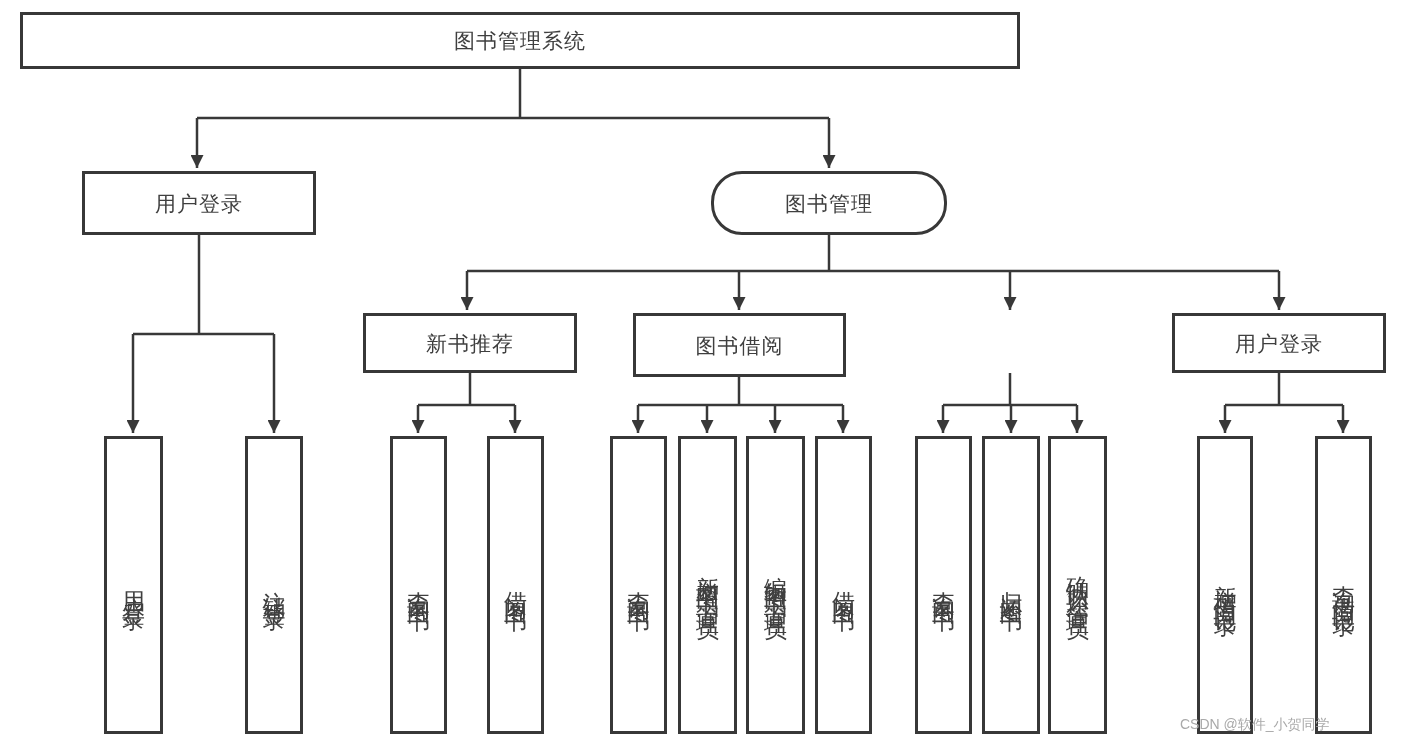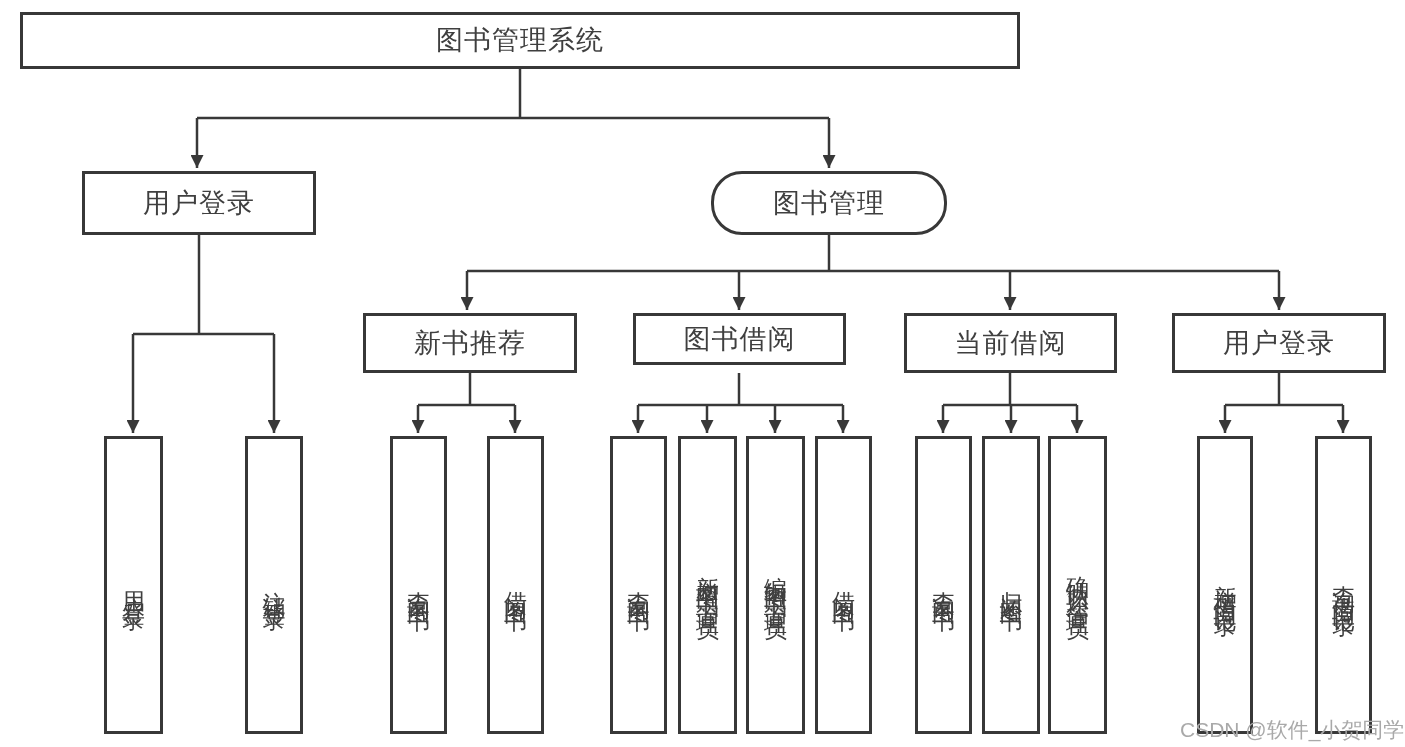--- a/index.html
+++ b/index.html
@@ -15,38 +15,38 @@
     position:absolute;
     box-sizing:border-box;
     background:#ffffff;
     border:3px solid #383838;
     display:flex;
     align-items:center;
     justify-content:center;
     color:#3f3f3f;
   }
   .hbox span{
-    font-size:27px;
+    font-size:21px;
     letter-spacing:1px;
     white-space:nowrap;
     line-height:1;
   }
   .vbox span{
     writing-mode:vertical-rl;
     text-orientation:mixed;
     font-size:23px;
     letter-spacing:6px;
     line-height:1;
     white-space:nowrap;
   }
   .watermark{
     position:absolute;
     left:1180px;
     top:716px;
-    font-size:21px;
+    font-size:14px;
     color:#a9a9a9;
     white-space:nowrap;
     z-index:5;
   }
 </style>
 </head>
 <body>
 
 <div id="canvas">
 
@@ -107,25 +107,22 @@
   <div class="box hbox" style="left:82px;top:171px;width:234px;height:64px;">
     <span>用户登录</span>
   </div>
   <div class="box hbox" style="left:711px;top:171px;width:236px;height:64px;border-radius:31px;">
     <span>图书管理</span>
   </div>
 
   <div class="box hbox" style="left:363px;top:313px;width:214px;height:60px;text-align:center;">
     <span>新书推荐</span>
   </div>
-  <div class="box hbox" style="left:633px;top:313px;width:213px;height:52px;">
+  <div class="box hbox" style="left:633px;top:313px;width:213px;height:64px;">
     <span>图书借阅</span>
-  </div>
-  <div class="box hbox" style="left:904px;top:313px;width:213px;height:60px;">
-    <span>当前借阅</span>
   </div>
   <div class="box hbox" style="left:1172px;top:313px;width:214px;height:60px;">
     <span>用户登录</span>
   </div>
 
   <div class="box vbox" style="left:104px;top:436px;width:59px;height:298px;">
     <span>用户登录</span>
   </div>
   <div class="box vbox" style="left:245px;top:436px;width:58px;height:298px;">
     <span>注销登录</span>

